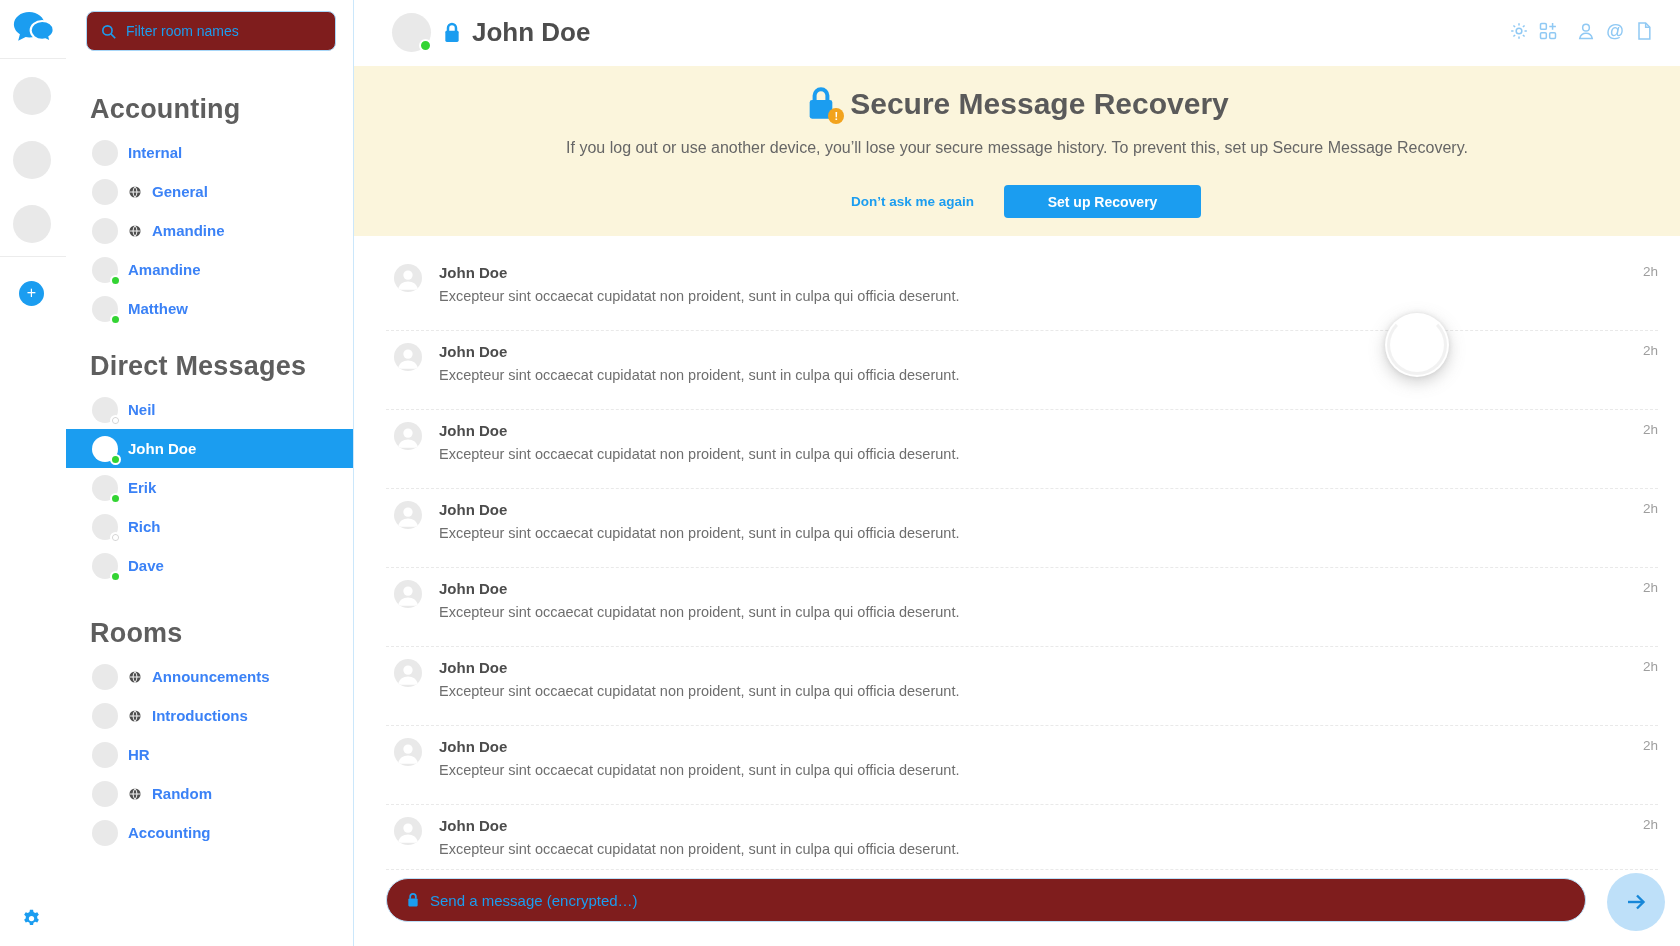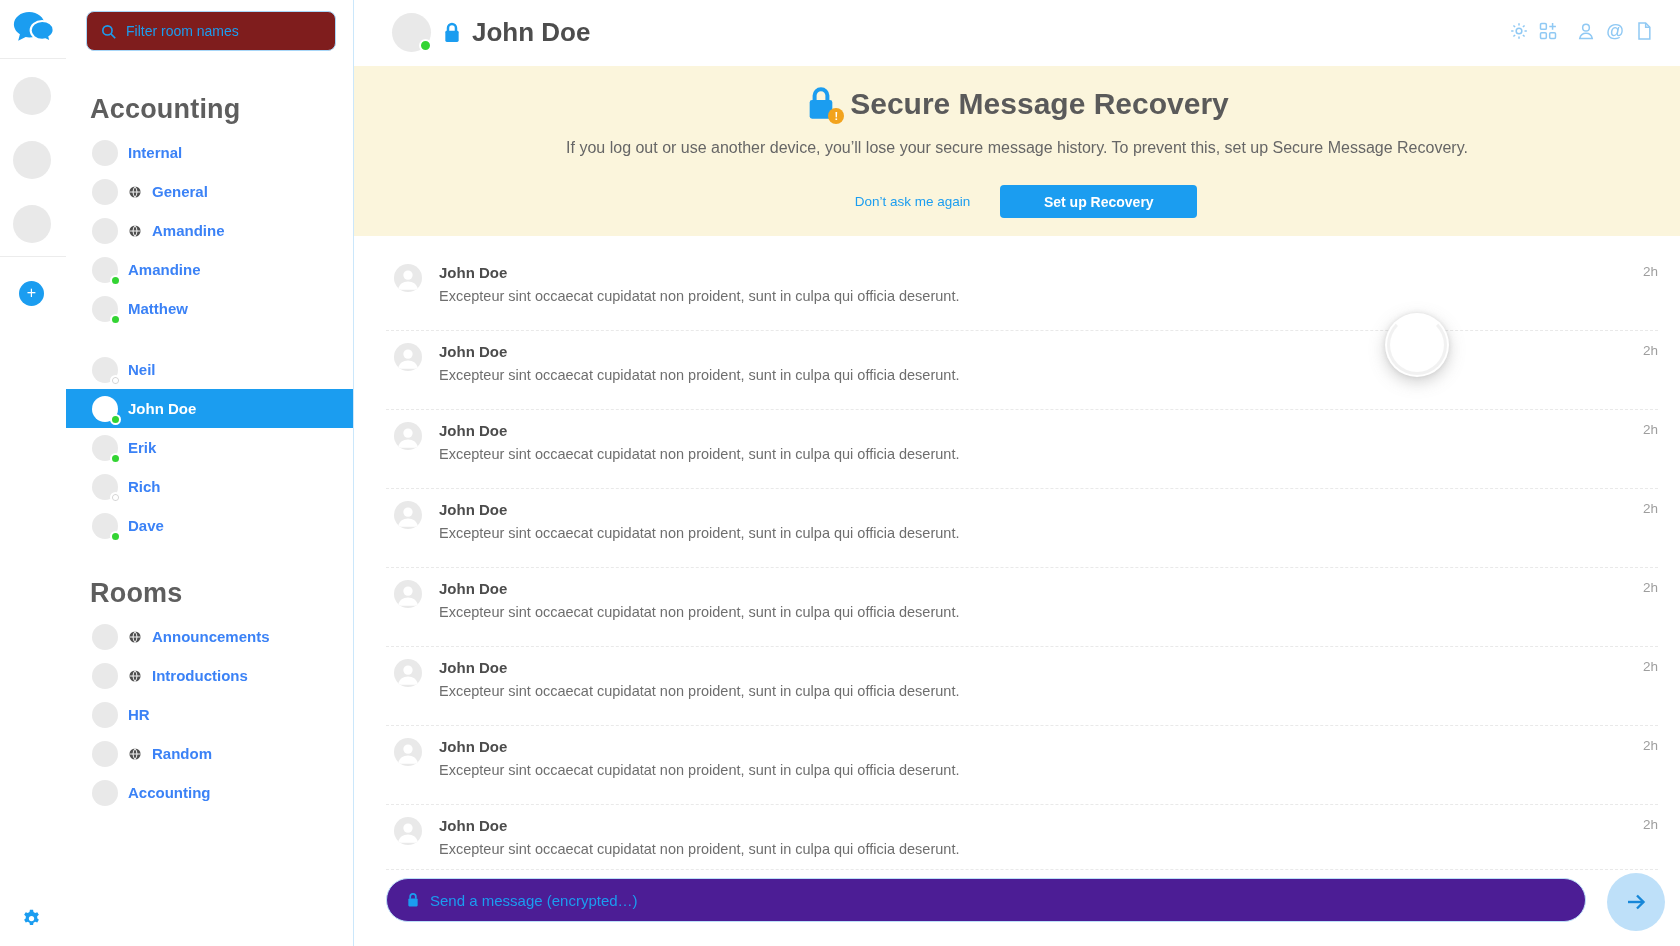--- a/index.html
+++ b/index.html
@@ -58,41 +58,41 @@
   .hdr-icons .at { font-size:18px; font-weight:bold; color:#90c9f4; line-height:20px; }
 
   .banner { position:absolute; left:0; top:66px; right:0; height:170px; background:#fbf5dc; }
   .banner-title-row { position:absolute; left:0; right:0; top:20px; display:flex; justify-content:center; align-items:center; gap:13px; }
   .banner-lock { position:relative; width:32px; height:36px; }
   .banner-lock .badge { position:absolute; right:-7px; bottom:-2px; width:16px; height:16px; border-radius:50%;
     background:#f2a31d; color:#fff; font-size:11px; font-weight:bold; text-align:center; line-height:16px; }
   .banner-title { font-size:30px; font-weight:bold; color:#5a5a5a; }
   .banner-body { position:absolute; left:0; right:0; top:73px; text-align:center; font-size:16px; color:#666; }
   .banner-actions { position:absolute; left:0; right:0; top:119px; display:flex; justify-content:center; align-items:center; gap:30px; }
-  .banner-dismiss { font-size:13.5px; font-weight:normal; color:#1b9df0; cursor:pointer;padding-left:18px; }
+  .banner-dismiss { font-size:13.5px; font-weight:bold; color:#1b9df0; cursor:pointer;padding-left:18px; }
   .banner-setup { width:197px; height:33px; background:#1b9df0; color:#fff; border:0; border-radius:4px;
     font-size:14px; font-weight:bold; font-family:"Liberation Sans",sans-serif; cursor:pointer; }
 
   .msg-list { position:absolute; left:0; top:236px; right:0; bottom:77px; overflow:hidden; padding-top:16px; }
   .msg { position:relative; height:79px; margin:0 22px 0 32px; border-bottom:1px dashed #e9e9e9; padding:12px 0 0 53px; }
   .msg .av { position:absolute; left:8px; top:12px; width:28px; height:28px; border-radius:50%; background:#e9e9e9; overflow:hidden; }
   .msg .av svg { width:28px; height:28px; display:block; }
   .msg .sender { font-size:15px; font-weight:bold; color:#4c4c4c; line-height:18px; }
   .msg .text { margin-top:5px; font-size:14.5px; color:#6e6e6e; line-height:18px; }
   .msg .time { position:absolute; right:0; top:12px; font-size:13.5px; color:#9e9e9e; }
 
   .spinner { position:absolute; left:1031px; top:313px; width:64px; height:64px; border-radius:50%;
     background:#fff; box-shadow:0 5px 16px rgba(120,120,120,.35), 0 0 4px rgba(160,160,160,.25); }
   .spinner::after { content:""; position:absolute; inset:2px; border-radius:50%;
     border:3px solid rgba(200,200,200,.25); border-top-color:rgba(255,255,255,0); }
 
   .composer { position:absolute; left:0; right:0; bottom:0; height:77px; background:#fff; }
   .composer .line { position:absolute; left:32px; right:22px; top:0; border-top:1px dashed #e9e9e9; }
   .composer-input { position:absolute; left:32px; top:9px; width:1200px; height:44px;
-    border:1.5px solid #bce0f9; border-radius:22px; background:#4c1d95; display:flex; align-items:center; }
+    border:1.5px solid #bce0f9; border-radius:22px; background:#7f1d1d; display:flex; align-items:center; }
   .composer-input svg.lock { width:14px; height:16px; margin:0 10px 0 19px; flex:none; }
   .composer-input input { border:0; outline:0; flex:1; font-size:15px; color:#1b9df0;
     font-family:"Liberation Sans",sans-serif; background:transparent; }
   .composer-input input::placeholder { color:#1b9df0; opacity:1; }
   .send-btn { position:absolute; left:1253px; top:4px; width:58px; height:58px; border-radius:50%;
     background:#bee0f9; border:0; cursor:pointer; display:flex; align-items:center; justify-content:center; }
   .send-btn svg { width:24px; height:24px; }
 </style>
 </head>
 <body>
@@ -177,20 +177,21 @@
     <span class="av">
       <span class="presence online"></span>
     </span>
 
     <span class="label">Matthew</span>
   </div>
 </div>
   </div>
 
   <div class="section">
+    <div class="sec-title">Direct Messages</div>
     <div class="sec-list">
   <div class="item">
     <span class="av">
       <span class="presence offline"></span>
     </span>
 
     <span class="label">Neil</span>
   </div>
 
   <div class="item selected">

